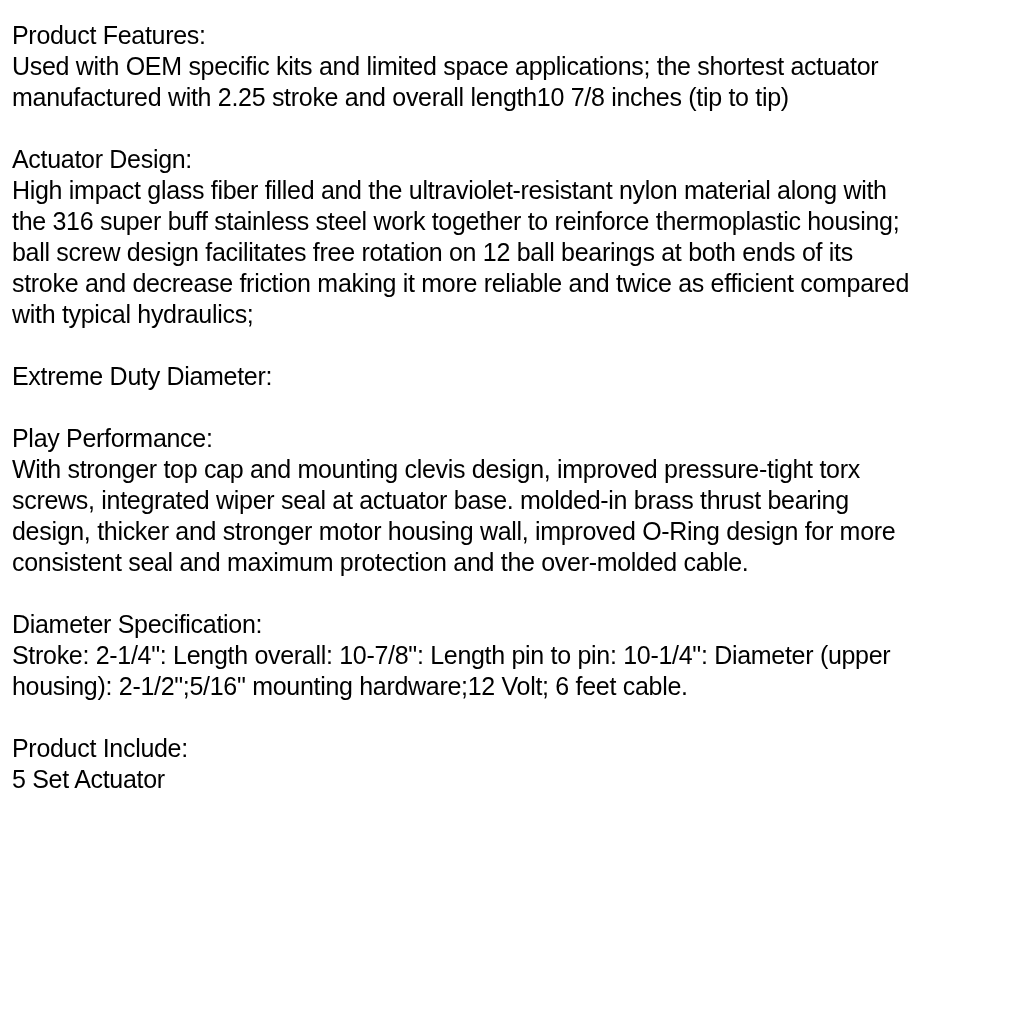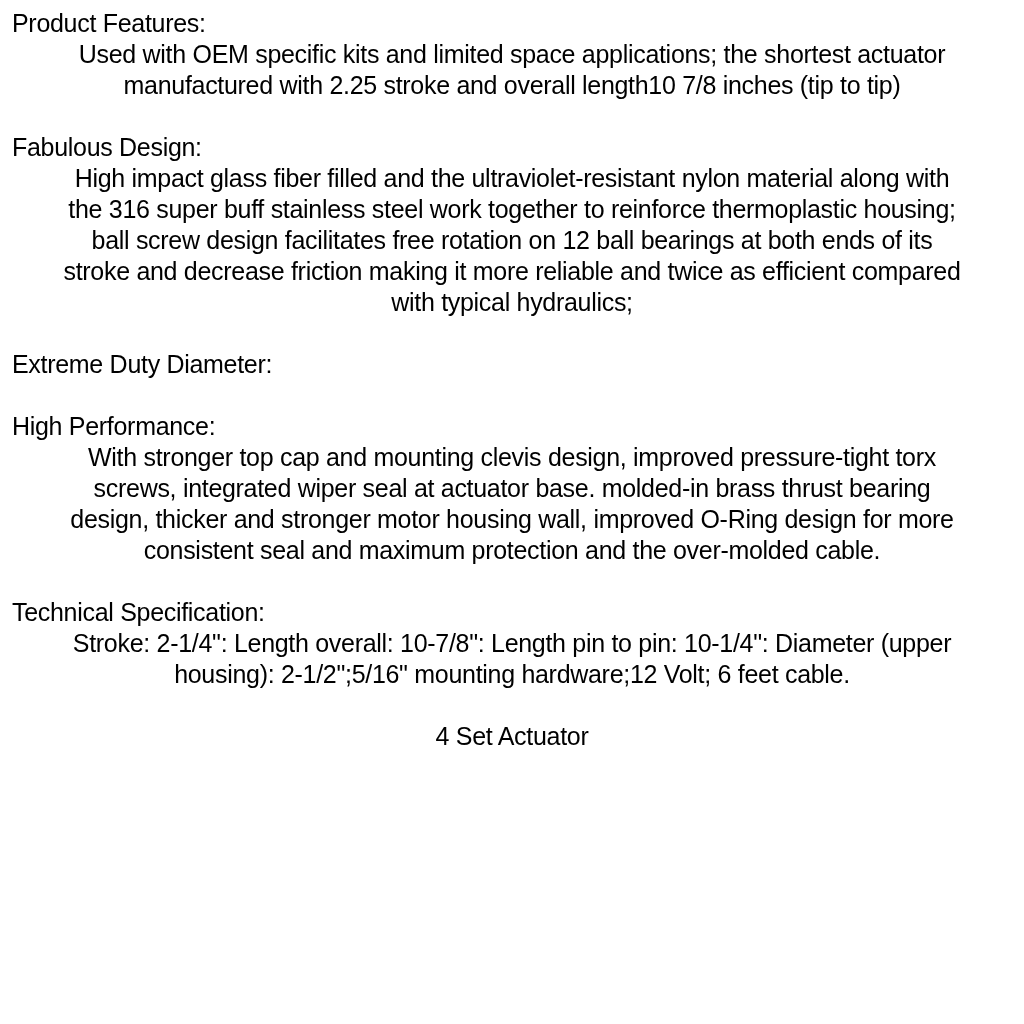--- a/index.html
+++ b/index.html
@@ -5,77 +5,77 @@
   html, body {
     margin: 0;
     padding: 0;
     background: #ffffff;
   }
   .page {
     width: 1024px;
     height: 1024px;
     box-sizing: border-box;
     background: #ffffff;
-    padding: 8px 12px;
+    padding: 20px 12px;
     font-family: "Liberation Sans", "DejaVu Sans", sans-serif;
     color: #000000;
     font-size: 25px;
     line-height: 31px;
     letter-spacing: -0.3px;
     overflow: hidden;
   }
   .sec { margin: 0; }
   .sec + .sec { margin-top: 31px; }
   .sec h2 {
     margin: 0;
     font-size: 25px;
     line-height: 31px;
     font-weight: normal;
   }
   .sec p {
     margin: 0;
     white-space: pre-line;
-    text-align: center;
   }
 </style>
 </head>
 <body>
 
 <div class="page">
 
   <section class="sec">
     <h2>Product Features:</h2>
     <p>Used with OEM specific kits and limited space applications; the shortest actuator
 manufactured with 2.25 stroke and overall length10 7/8 inches (tip to tip)</p>
   </section>
 
   <section class="sec">
-    <h2>Fabulous Design:</h2>
+    <h2>Actuator Design:</h2>
     <p>High impact glass fiber filled and the ultraviolet-resistant nylon material along with
 the 316 super buff stainless steel work together to reinforce thermoplastic housing;
 ball screw design facilitates free rotation on 12 ball bearings at both ends of its
 stroke and decrease friction making it more reliable and twice as efficient compared
 with typical hydraulics;</p>
   </section>
 
   <section class="sec">
     <h2>Extreme Duty Diameter:</h2>
   </section>
 
   <section class="sec">
-    <h2>High Performance:</h2>
+    <h2>Play Performance:</h2>
     <p>With stronger top cap and mounting clevis design, improved pressure-tight torx
 screws, integrated wiper seal at actuator base. molded-in brass thrust bearing
 design, thicker and stronger motor housing wall, improved O-Ring design for more
 consistent seal and maximum protection and the over-molded cable.</p>
   </section>
 
   <section class="sec">
-    <h2>Technical Specification:</h2>
+    <h2>Diameter Specification:</h2>
     <p>Stroke: 2-1/4": Length overall: 10-7/8": Length pin to pin: 10-1/4": Diameter (upper
 housing): 2-1/2";5/16" mounting hardware;12 Volt; 6 feet cable.</p>
   </section>
 
   <section class="sec">
-    <p>4 Set Actuator</p>
+    <h2>Product Include:</h2>
+    <p>5 Set Actuator</p>
   </section>
 
 </div>
 
 </body></html>

